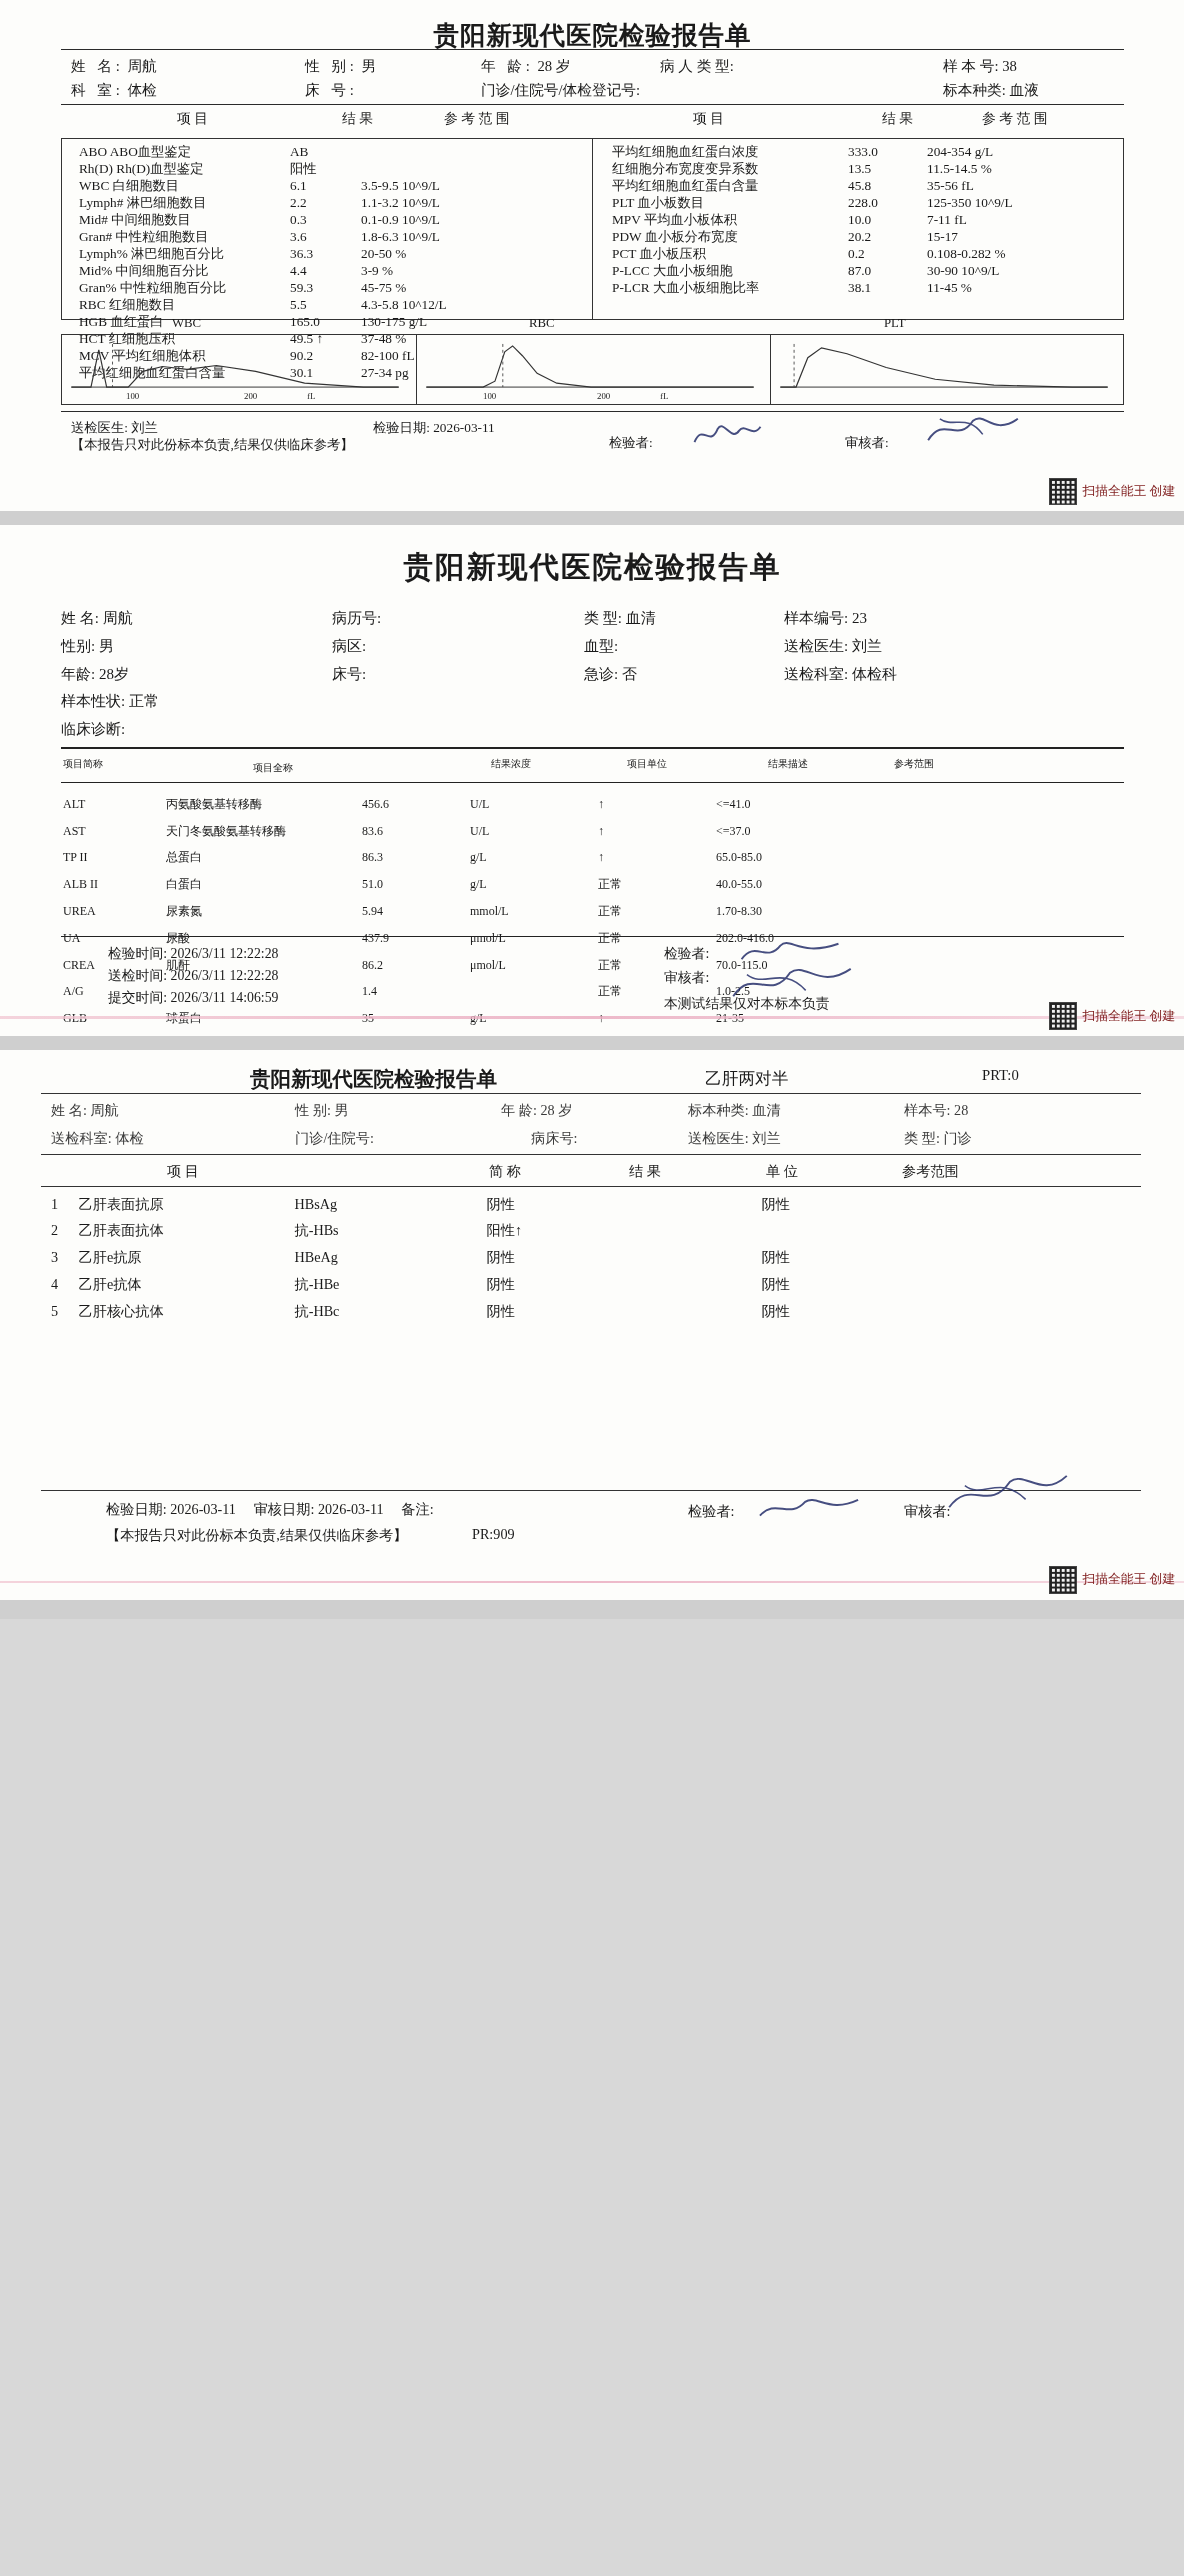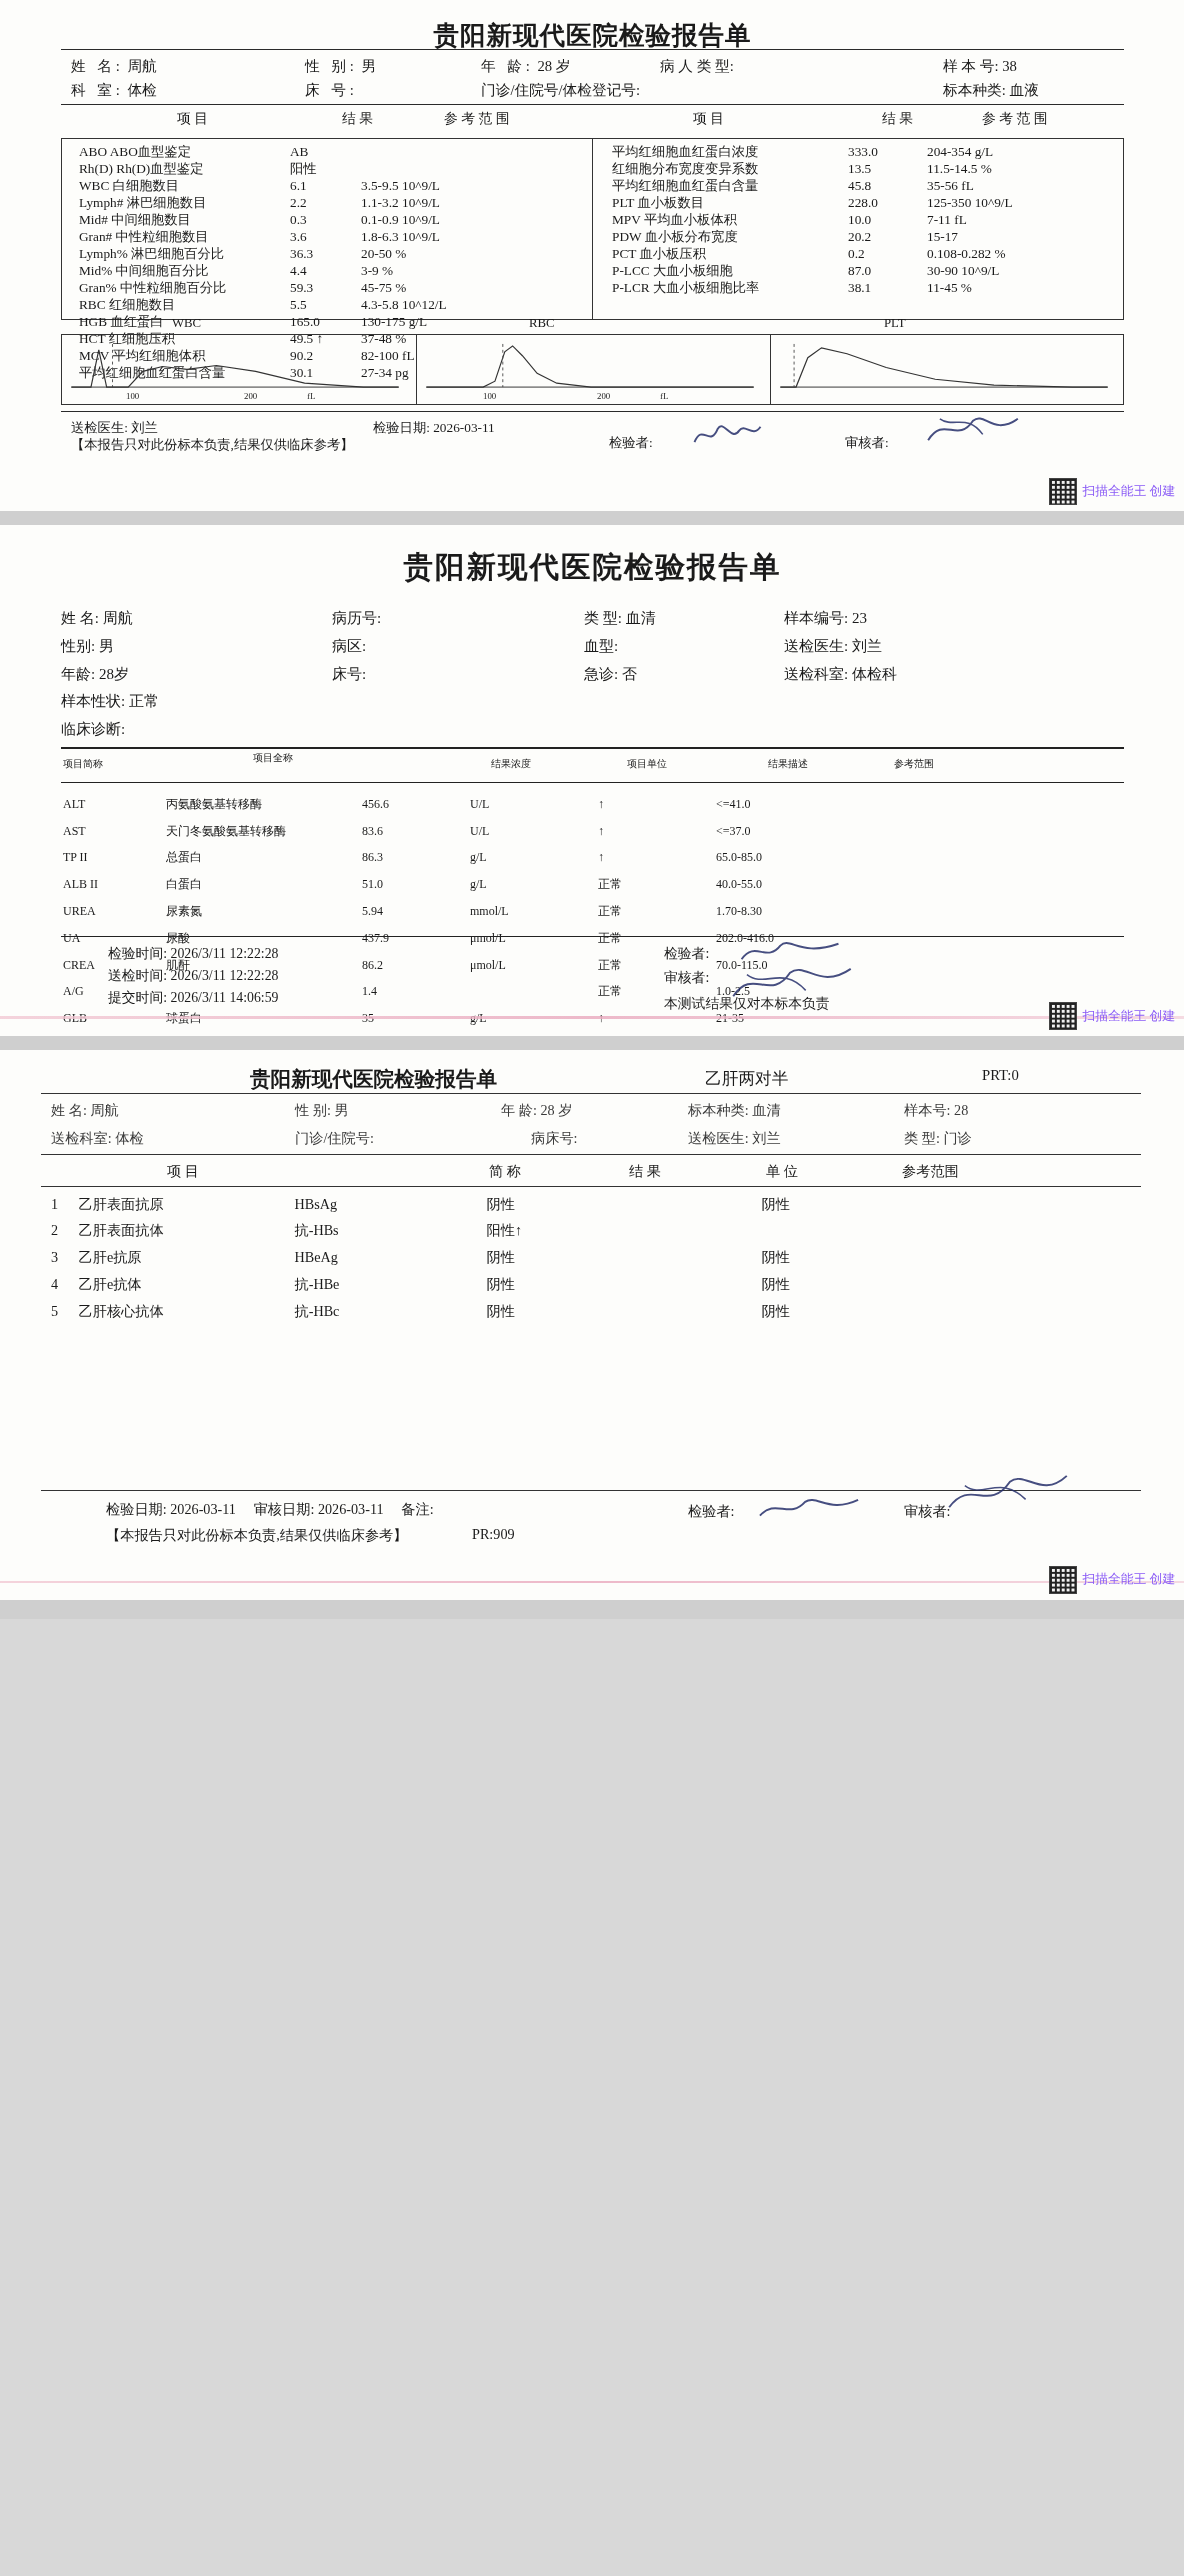--- a/index.html
+++ b/index.html
@@ -24,21 +24,21 @@
   .rcol .col-name{width:236px;}
   .rcol .col-res{width:79px;}
   .graphbox{position:absolute;left:61px;top:334px;width:1063px;height:71px;border:1px solid #333;box-sizing:border-box;}
   .gsep{position:absolute;top:334px;width:1px;height:71px;background:#333;}
   .glabel{position:absolute;font-size:12.8px;}
   .gsvg{position:absolute;}
   .s1foot{position:absolute;font-size:13.3px;white-space:nowrap;}
   .sig{position:absolute;font-family:"Liberation Serif",serif;font-style:italic;color:#2b2b6b;opacity:.85;}
 
   
-  .scanbar{position:absolute;right:9.8px;bottom:5.9px;display:flex;align-items:center;gap:5.9px;font-size:12.8px;color:#8b5cf6;margin-left:27px;}
+  .scanbar{position:absolute;right:9.8px;bottom:5.9px;display:flex;align-items:center;gap:5.9px;font-size:12.8px;color:#7f1d1d;margin-left:27px;}
   .qr{width:25.5px;height:25.5px;background:
       linear-gradient(90deg,#222 2px,transparent 2px),
       linear-gradient(#222 2px,transparent 2px);
       background-size:4.9px 4.9px;background-color:#f2f2f2;border:1px solid #444;}
 
   
   #sheet2{height:511px;}
   #sheet2 .inner{position:relative;width:1185px;height:511px;}
   .s2title{position:absolute;left:0;top:23.6px;width:1185px;text-align:center;font-size:29.5px;font-weight:bold;letter-spacing:2px;}
   .s2f{position:absolute;font-size:15px;white-space:nowrap;}
@@ -210,21 +210,21 @@
       <div class="s2f" style="left:332px;top:140px;"><span>床号:</span> <span></span></div>
       <div class="s2f" style="left:584px;top:140px;"><span>急诊:</span> <span>否</span></div>
       <div class="s2f" style="left:784px;top:140px;"><span>送检科室:</span> <span>体检科</span></div>
 
       <div class="s2f" style="left:61px;top:167px;"><span>样本性状:</span> <span>正常</span></div>
       <div class="s2f" style="left:61px;top:195px;"><span>临床诊断:</span> <span></span></div>
 
       <div class="s2line" style="left:61px;top:222px;width:1063px;height:2px;"></div>
 
       <div class="s2th" style="left:63px;top:232px;">项目简称</div>
-      <div class="s2th" style="left:253px;top:226px;text-align:center;">项目全称</div>
+      <div class="s2th" style="left:253px;top:236px;text-align:center;">项目全称</div>
       <div class="s2th" style="left:491px;top:232px;">结果浓度</div>
       <div class="s2th" style="left:627px;top:232px;">项目单位</div>
       <div class="s2th" style="left:768px;top:232px;">结果描述</div>
       <div class="s2th" style="left:894px;top:232px;">参考范围</div>
 
       <div class="s2line" style="left:61px;top:257px;width:1063px;"></div>
 
       <div style="position:absolute;left:63px;top:271px;">
         <div class="s2row" style="position:relative;top:0;"><span class="c1">ALT</span><span class="c2">丙氨酸氨基转移酶</span><span class="c3">456.6</span><span class="c4">U/L</span><span class="c5">↑</span><span class="c6">&lt;=41.0</span></div>
         <div class="s2row" style="position:relative;top:0;margin-top:9.8px;"><span class="c1">AST</span><span class="c2">天门冬氨酸氨基转移酶</span><span class="c3">83.6</span><span class="c4">U/L</span><span class="c5">↑</span><span class="c6">&lt;=37.0</span></div>

